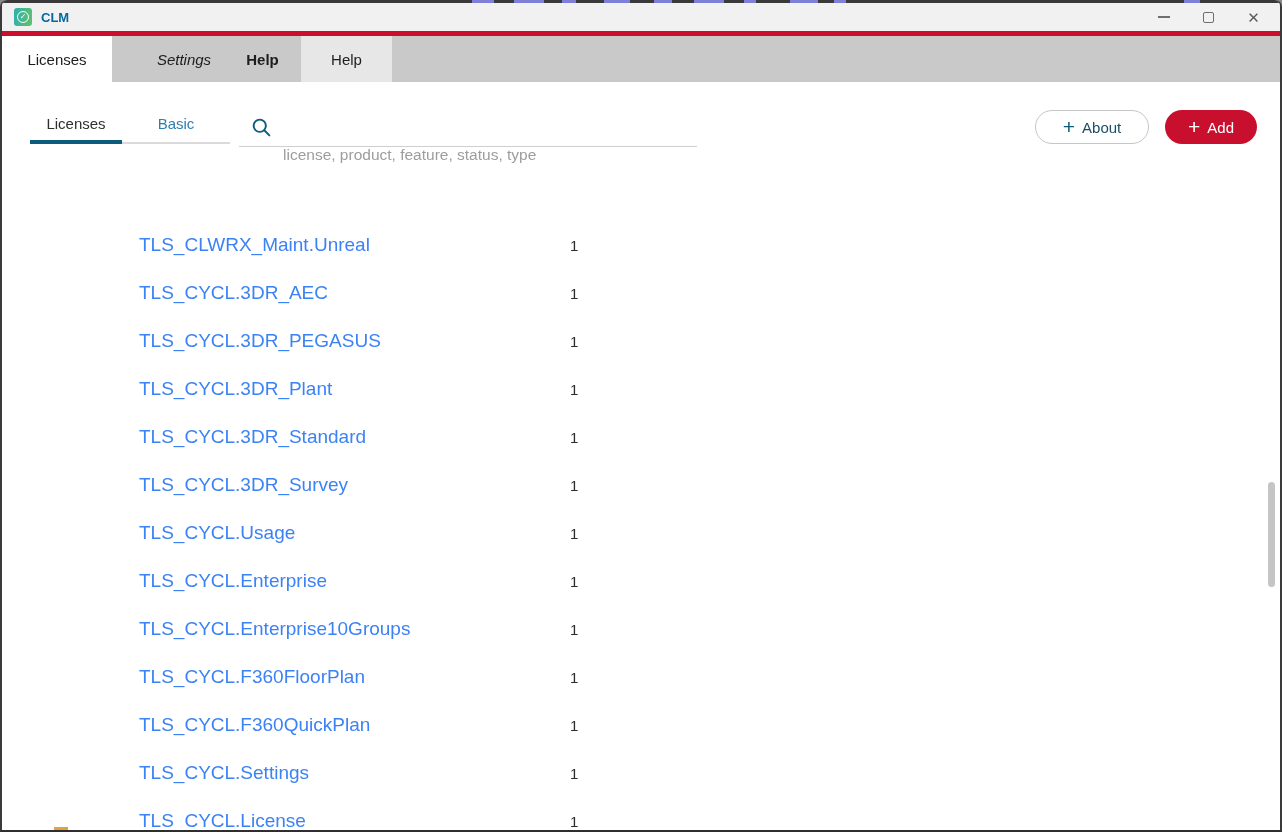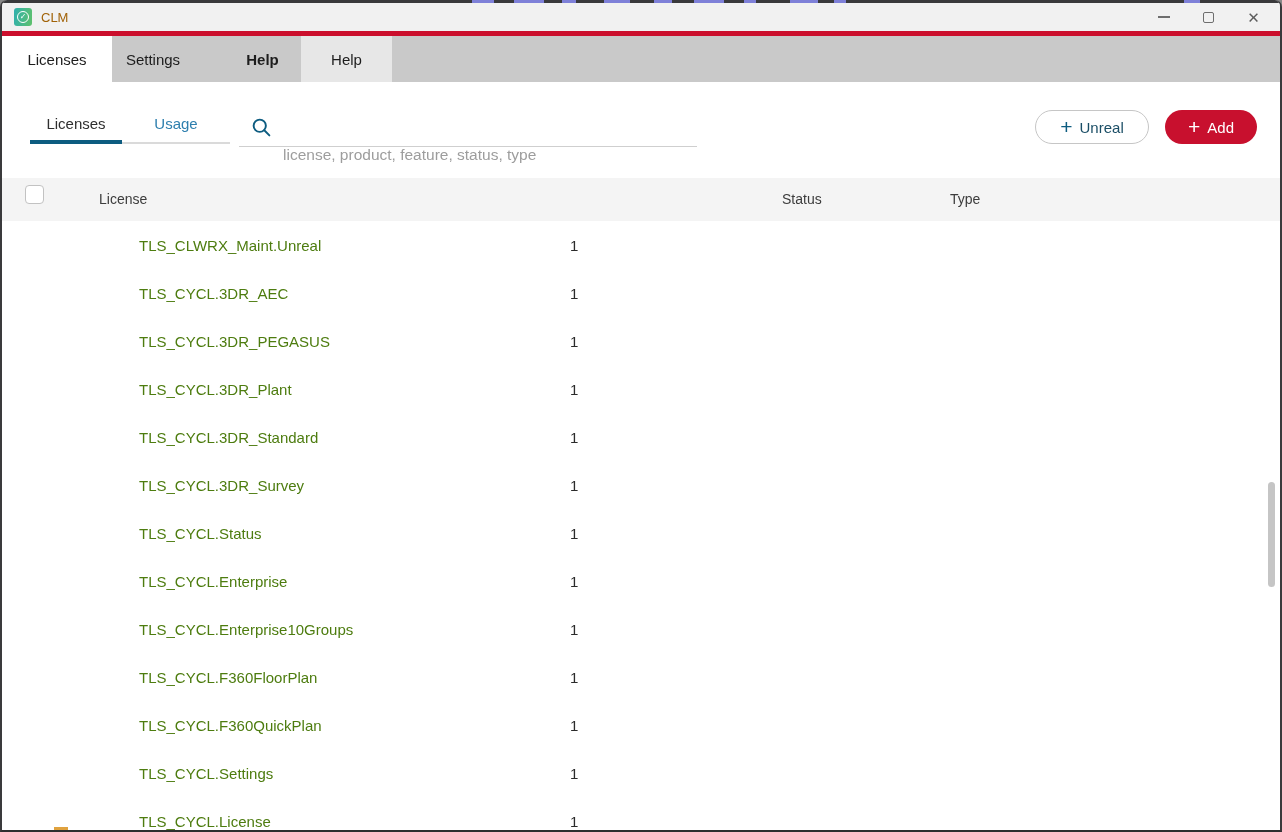--- a/index.html
+++ b/index.html
@@ -13,34 +13,34 @@
   }
 
   
   .top-strip { position: absolute; top: 0; left: 0; right: 0; height: 3px; background: #39393b; z-index: 6; }
   .top-strip .dash { position: absolute; top: 0; height: 3px; background: #7e80d8; }
 
   
   .titlebar { position: absolute; top: 3px; left: 0; right: 0; height: 28px; background: #f1f1f1; display: flex; align-items: center; padding-left: 12px; }
   .app-icon { width: 18px; height: 18px; border-radius: 3px; background: linear-gradient(100deg, #2fb0ae, #5fc16b); display: flex; align-items: center; justify-content: center; flex: 0 0 auto; }
   .app-icon .ring { width: 12px; height: 12px; border: 1px solid #fff; border-radius: 50%; color: #fff; font-size: 8px; line-height: 10px; text-align: center; }
-  .app-title { margin-left: 9px; font-size: 13px; color: #a16207; }
+  .app-title { margin-left: 9px; font-size: 13px; color: #0369a1; font-weight: bold; }
   .win-controls { position: absolute; right: 4px; top: 0; height: 28px; display: flex; }
   .win-btn { width: 45px; height: 28px; display: flex; align-items: center; justify-content: center; cursor: pointer; }
   .glyph-min { width: 12px; height: 2px; background: #6e6e6e; }
   .glyph-max { width: 11px; height: 11px; border: 1.5px solid #6e6e6e; border-radius: 2px; }
   .glyph-close { font-size: 15px; color: #5c5c5c; line-height: 1; }
 
   .red-line { position: absolute; top: 31px; left: 0; right: 0; height: 5px; background: #CB0E2C; z-index: 5; }
 
   
   .tabbar { position: absolute; top: 36px; left: 0; right: 0; height: 46px; background: #c9c9c9; }
   .tab { position: absolute; top: 0; height: 46px; display: flex; align-items: center; justify-content: center; font-size: 15px; color: #1d1d1d; cursor: pointer; }
   .tab-licenses { left: 0; width: 110px; background: #fff; }
-  .tab-settings { left: 95px; width: 112px; }
+  .tab-settings { left: 126px; width: 112px; font-style: italic; }
   .tab-help { left: 222px; width: 77px; font-weight: bold; }
   .tab-about { left: 299px; width: 91px; background: #e7e7e7; }
 
   .content { position: absolute; top: 82px; left: 0; right: 0; bottom: 0; background: #fff; }
 
   
   .subtab { position: absolute; font-size: 15px; text-align: center; cursor: pointer; }
   .subtab-licenses { left: 28px; top: 33px; width: 92px; color: #2f2f2f; }
   .subtab-usage { left: 120px; top: 33px; width: 108px; color: #2e7fae; }
   .subtab-underline-active { position: absolute; left: 28px; top: 58px; width: 92px; height: 4px; background: #0d5c80; }
@@ -62,21 +62,21 @@
   .table-header { position: absolute; top: 96px; left: 0; right: 0; height: 43px; background: #f4f4f4; }
   .hdr-checkbox { position: absolute; left: 23px; top: 7px; width: 19px; height: 19px; border: 1px solid #c2c2c2; border-radius: 4px; background: #fff; cursor: pointer; }
   .hdr-label { position: absolute; top: 13px; font-size: 14px; color: #3c3c3c; }
   .hdr-license { left: 97px; }
   .hdr-status { left: 780px; }
   .hdr-type { left: 948px; }
 
   
   .table-body { position: absolute; top: 139px; left: 0; right: 0; bottom: 0; overflow: hidden; }
   .row { position: relative; height: 48px; }
-  .license-link { position: absolute; left: 137px; top: 50%; transform: translateY(-50%); font-size: 15px; color: #4d7c0f; cursor: pointer; }
+  .license-link { position: absolute; left: 137px; top: 50%; transform: translateY(-50%); font-size: 19px; color: #3b82f6; cursor: pointer; }
   .row-count { position: absolute; left: 568px; top: 50%; transform: translateY(-50%); font-size: 15px; color: #2b2b2b; }
 
   .scrollbar-thumb { position: absolute; right: 5px; top: 400px; width: 7px; height: 105px; border-radius: 4px; background: #c5c5c5; cursor: pointer; z-index: 4; }
 
   .artifact-bottom { position: absolute; bottom: 0; left: 52px; width: 14px; height: 3px; background: #e0a23e; z-index: 7; }
 </style>
 </head>
 <body>
 
 <div class="window">
@@ -125,46 +125,40 @@
       <span>Help</span>
     </div>
     <div class="tab tab-about">
       <span>Help</span>
     </div>
   </div>
 
   <div class="content">
 
     <div class="subtab subtab-licenses">Licenses</div>
-    <div class="subtab subtab-usage">Usage</div>
+    <div class="subtab subtab-usage">Basic</div>
     <div class="subtab-underline-active"></div>
     <div class="subtab-underline-rest"></div>
 
     <svg class="search-icon" viewBox="0 0 24 24" fill="none">
       <circle cx="10" cy="10" r="7" stroke="#0d5c80" stroke-width="2.2"></circle>
       <line x1="15.2" y1="15.2" x2="21" y2="21" stroke="#0d5c80" stroke-width="2.2" stroke-linecap="round"></line>
     </svg>
     <input class="search-input" type="text" placeholder="license, product, feature, status, type" style="">
     <div class="search-underline"></div>
 
     <button class="borrow-btn">
       <span class="borrow-plus">+</span>
-      <span>Unreal</span>
+      <span>About</span>
     </button>
     <button class="add-btn">
       <span class="add-plus">+</span>
       <span>Add</span>
     </button>
 
-    <div class="table-header">
-      <div class="hdr-checkbox"></div>
-      <span class="hdr-label hdr-license">License</span>
-      <span class="hdr-label hdr-status">Status</span>
-      <span class="hdr-label hdr-type">Type</span>
-    </div>
 
     <div class="table-body">
         <div class="row">
           <span class="license-link">TLS_CLWRX_Maint.Unreal</span>
           <span class="row-count">1</span>
         </div>
         <div class="row">
           <span class="license-link">TLS_CYCL.3DR_AEC</span>
           <span class="row-count">1</span>
         </div>
@@ -178,21 +172,21 @@
         </div>
         <div class="row">
           <span class="license-link">TLS_CYCL.3DR_Standard</span>
           <span class="row-count">1</span>
         </div>
         <div class="row">
           <span class="license-link">TLS_CYCL.3DR_Survey</span>
           <span class="row-count">1</span>
         </div>
         <div class="row">
-          <span class="license-link">TLS_CYCL.Status</span>
+          <span class="license-link">TLS_CYCL.Usage</span>
           <span class="row-count">1</span>
         </div>
         <div class="row">
           <span class="license-link">TLS_CYCL.Enterprise</span>
           <span class="row-count">1</span>
         </div>
         <div class="row">
           <span class="license-link">TLS_CYCL.Enterprise10Groups</span>
           <span class="row-count">1</span>
         </div>

